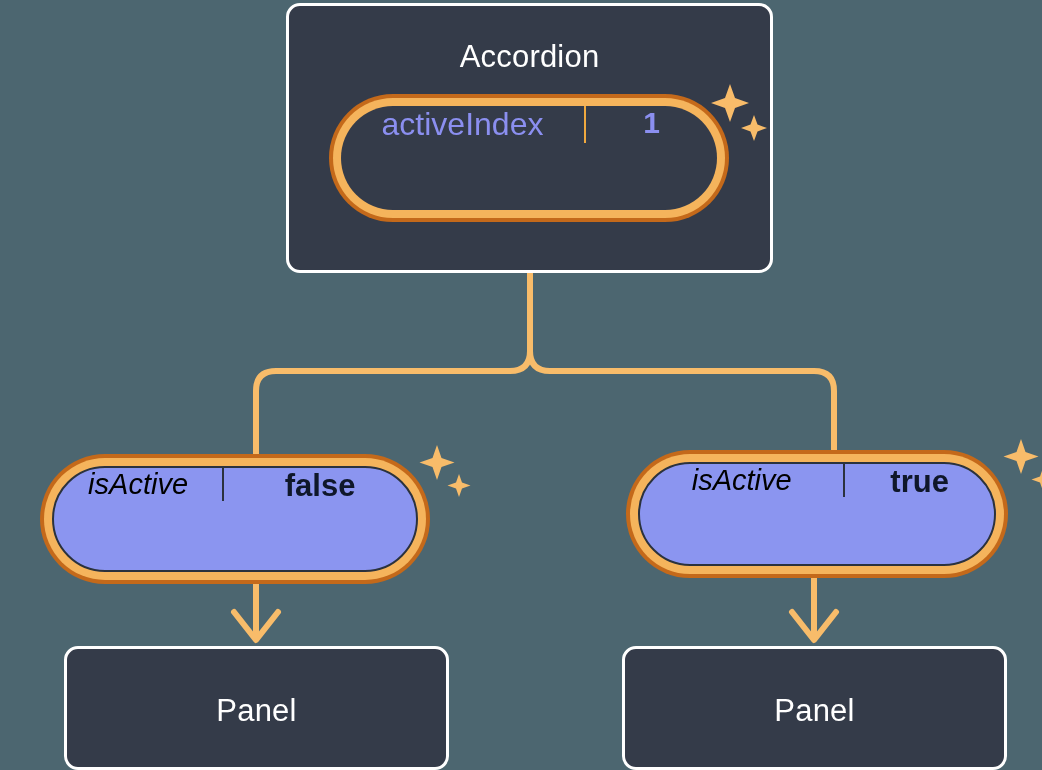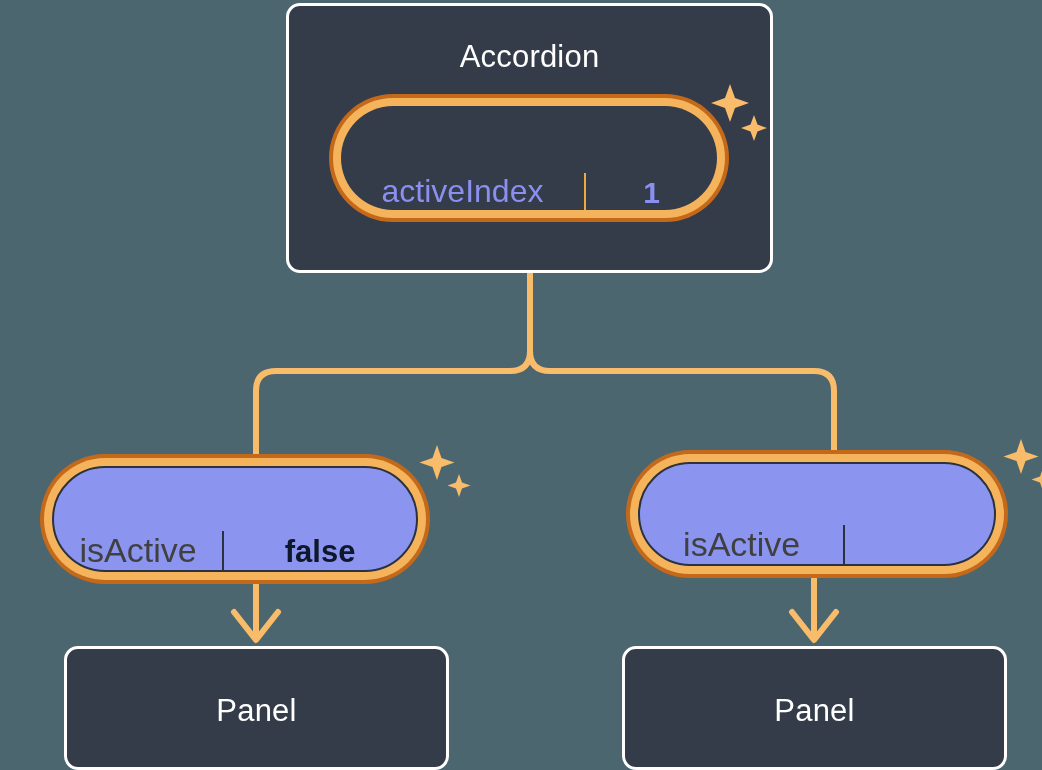--- a/index.html
+++ b/index.html
@@ -102,21 +102,21 @@
     inset: 4px;
     border-radius: 999px;
     background: #f5b45c;
     z-index: 1;
   }
   .pill-inner {
     position: absolute;
     inset: 12px;
     border-radius: 999px;
     display: flex;
-    align-items: flex-end;
+    align-items: flex-start;
     z-index: 2;
     overflow: hidden;
   }
   .pill-key, .pill-val {
     display: flex;
     align-items: center;
     justify-content: center;
     white-space: nowrap;
     box-sizing: border-box;
   }
@@ -136,24 +136,25 @@
     font-size: 30px;
     font-weight: 700;
   }
 
   
   .pill-purple .pill-inner {
     background: #8b95f0;
     border: 2px solid #2b323d;
   }
   .pill-purple .pill-key {
-    color: #404040;
-    font-size: 34px;
+    color: #000000;
+    font-size: 29px;
     font-weight: 400;
     border-right: 2px solid #2b323d;
+    font-style: italic;
   }
   .pill-purple .pill-val {
     color: #0f172a;
     font-size: 31px;
     font-weight: 700;
   }
 
   #pill-active-index {
     left: 305px;
     top: 94px;
@@ -254,20 +255,21 @@
 
   <div id="panel-box-left" class="component-box">
     <div class="component-title">Panel</div>
   </div>
 
   <div id="pill-is-active-right" class="state-pill pill-purple">
     <div class="pill-ring"></div>
     <div class="pill-band"></div>
     <div class="pill-inner">
       <div class="pill-key">isActive</div>
+      <div class="pill-val">true</div>
     </div>
   </div>
 
   <svg id="sparkle-right" class="sparkle-group" viewBox="0 0 56 58">
     <path d="M19 2 L23.5 15 L36.5 19.5 L23.5 24 L19 37 L14.5 24 L1.5 19.5 L14.5 15 Z" fill="#f8bc6a"></path>
     <path d="M41 31 L44 39.5 L52.5 42.5 L44 45.5 L41 54 L38 45.5 L29.5 42.5 L38 39.5 Z" fill="#f8bc6a"></path>
   </svg>
 
   <div id="panel-box-right" class="component-box">
     <div class="component-title">Panel</div>

